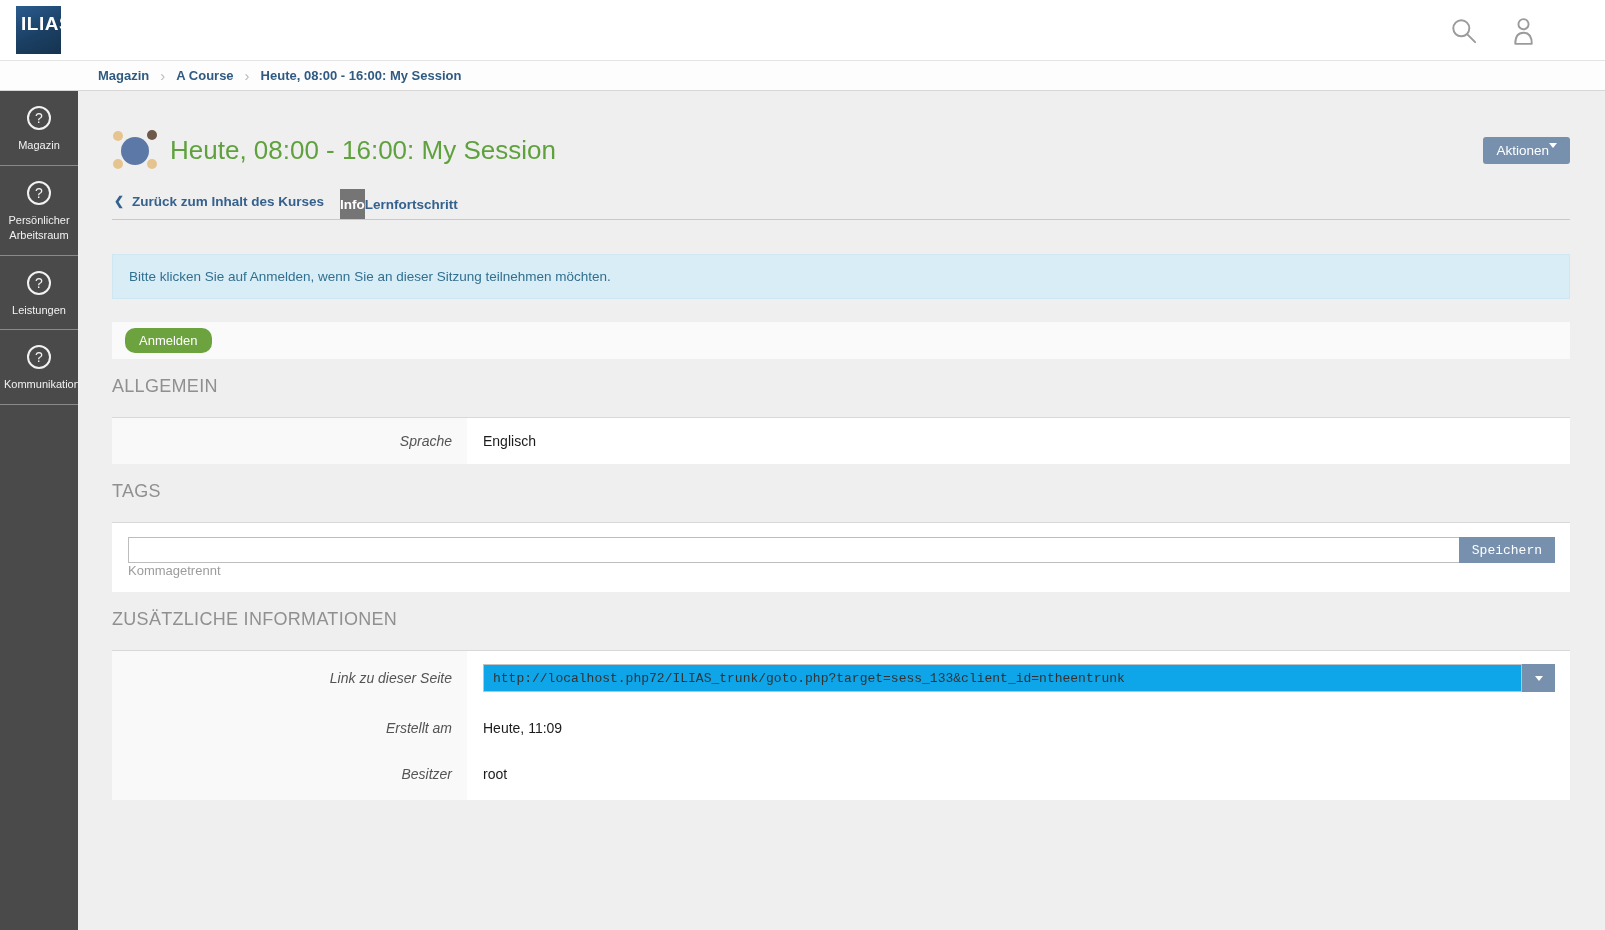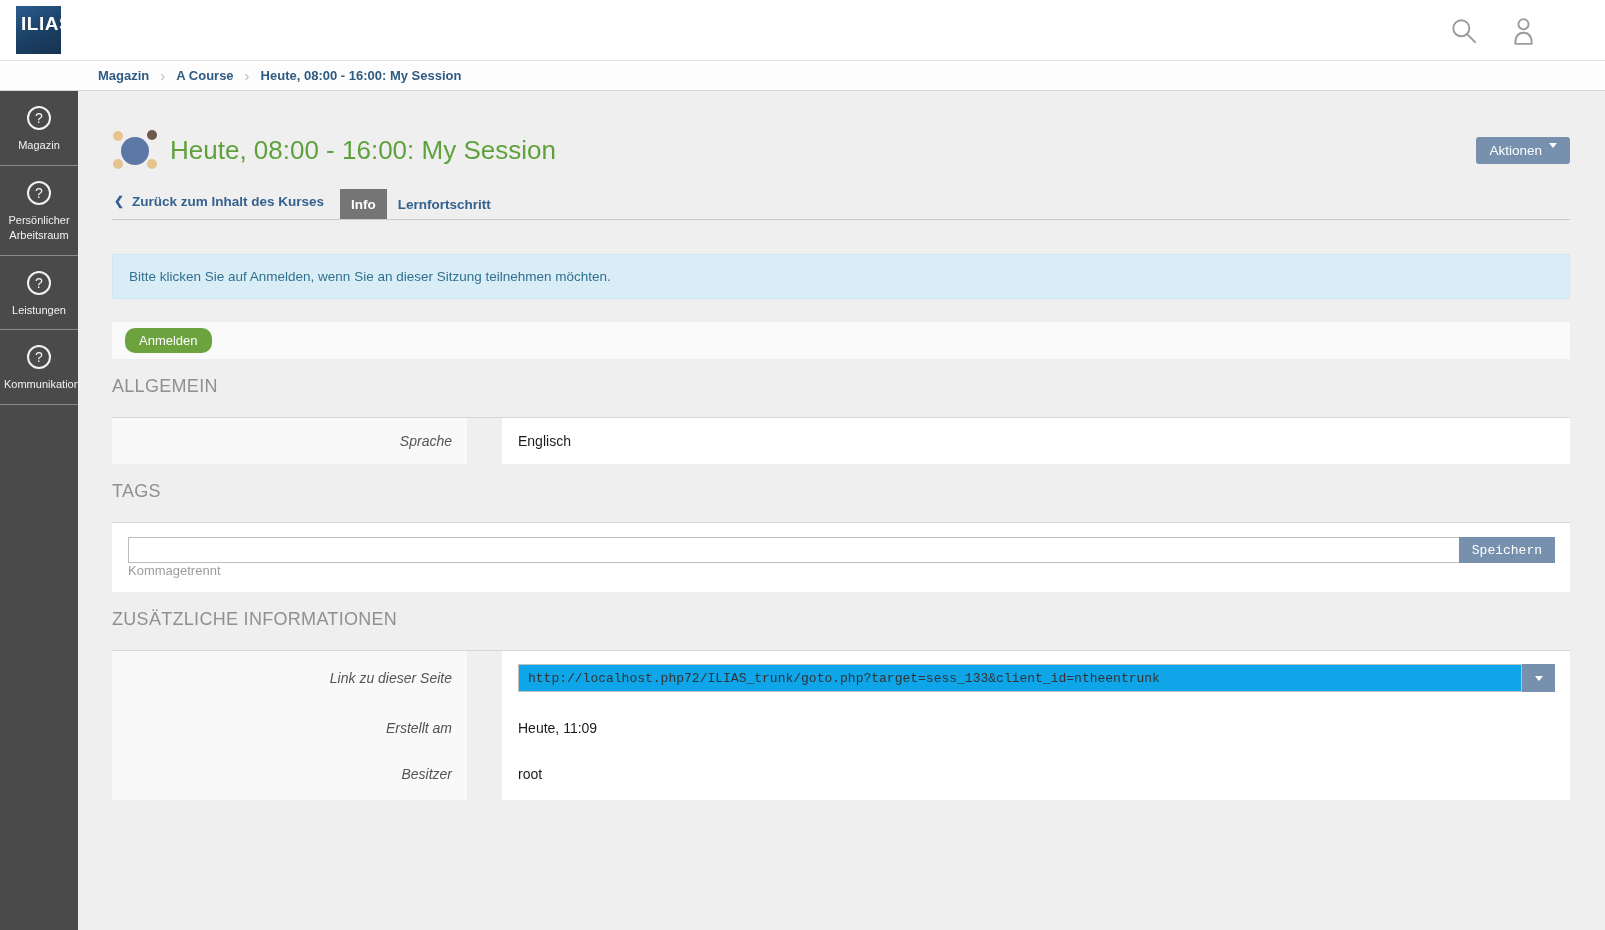--- a/index.html
+++ b/index.html
@@ -59,59 +59,59 @@
   .oi-c  { width: 28px; height: 28px; left: 9px;  top: 7px;  background: #5b78a6; }
   .oi-tl { width: 10px; height: 10px; left: 1px;  top: 1px;  background: #e6c490; }
   .oi-tr { width: 10px; height: 10px; left: 35px; top: 0px;  background: #6e584a; }
   .oi-bl { width: 10px; height: 10px; left: 1px;  top: 29px; background: #e6c490; }
   .oi-br { width: 10px; height: 10px; left: 35px; top: 29px; background: #e6c490; }
   h1.page-title { flex: 1; margin: 0; font-size: 26px; font-weight: 400; color: #5fa23d; }
 
   .btn-blue {
     background: #7690ae; color: #fff; border: none; border-radius: 3px;
     padding: 6px 13px; font-size: 13.5px; font-family: inherit;
-    display: inline-flex; align-items: flex-start; gap: 7px; cursor: pointer;
+    display: inline-flex; align-items: flex-start; cursor: pointer;
   }
   .caret-down {
     width: 0; height: 0; border-left: 4px solid transparent;
     border-right: 4px solid transparent; border-top: 5px solid #fff;
     display: inline-block;
   }
 
   .tabbar {
     margin-top: 19px; border-bottom: 1px solid #c9c9c9;
     display: flex; align-items: stretch; height: 31px;
   }
   .back-link {
     color: #35618e; font-size: 13.5px; font-weight: 600; text-decoration: none;
     display: flex; align-items: center; gap: 8px; padding: 0 16px 6px 2px; cursor: pointer;
   }
   .back-chev { font-size: 12px; }
   .tab {
     font-size: 13.5px; font-weight: 600; color: #35618e; text-decoration: none;
-    padding: 0 11px; display: flex; align-items: center; cursor: pointer;
+    padding: 0 0; display: flex; align-items: center; cursor: pointer;
   }
   .tab.active { background: #757575; color: #fff; }
 
   .alert-info {
     margin-top: 34px; background: #d9edf7; border: 1px solid #cfe7f3;
     color: #31708f; font-size: 13.5px; padding: 14px 16px;
   }
 
   .btn-strip { margin-top: 23px; background: #fafafa; padding: 6px 13px; }
   .btn-green {
     background: #6da33f; color: #fff; border: none; border-radius: 10px;
     padding: 5px 14px; font-size: 13px; font-family: inherit; cursor: pointer;
   }
 
   h2.section-title {
     margin: 17px 0 0; padding-bottom: 20px; border-bottom: 1px solid #d8d8d8;
     color: #909090; font-size: 18px; font-weight: 400; letter-spacing: .3px;
   }
-  .frow { display: flex; gap: 35px; }
+  .frow { display: flex; }
   .flabel {
     width: 355px; flex: none; background: #f9f9f9; text-align: right;
     padding: 15px 15px 15px 0; font-style: italic; color: #545454; font-size: 14px;
   }
   .fvalue {
     flex: 1; background: #ffffff; padding: 15px 15px 15px 16px;
     font-size: 14px; color: #1b1b1b;
   }
   .frow.tall .flabel { padding-top: 15px; }
 

